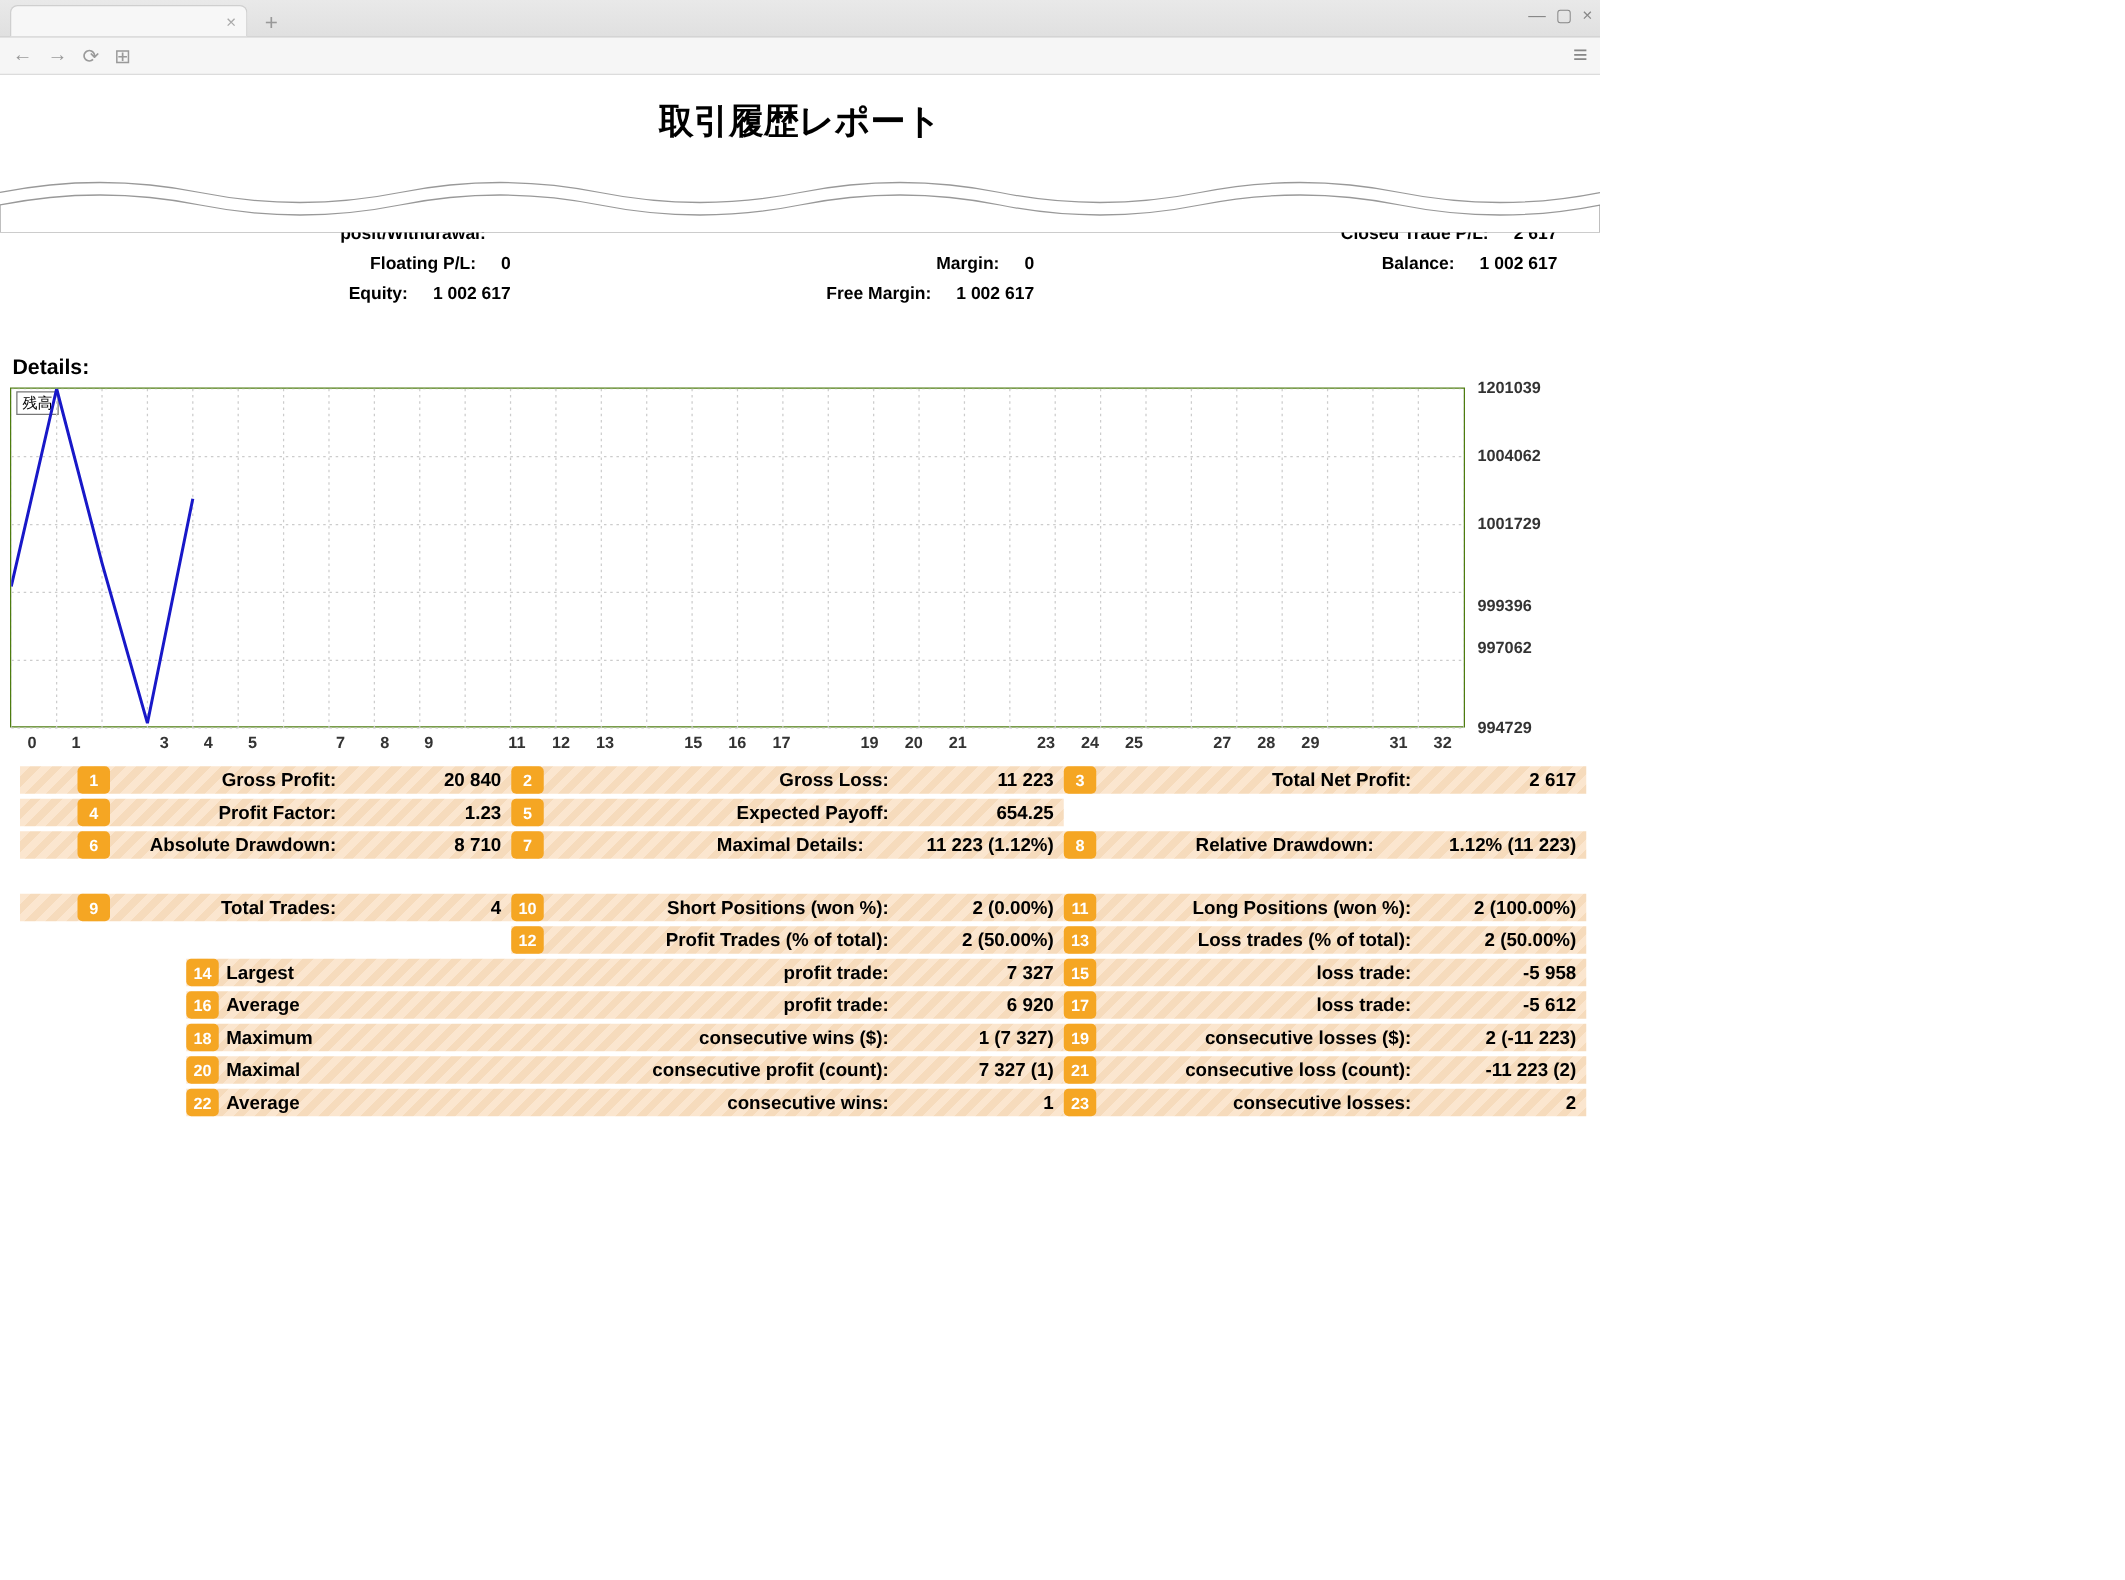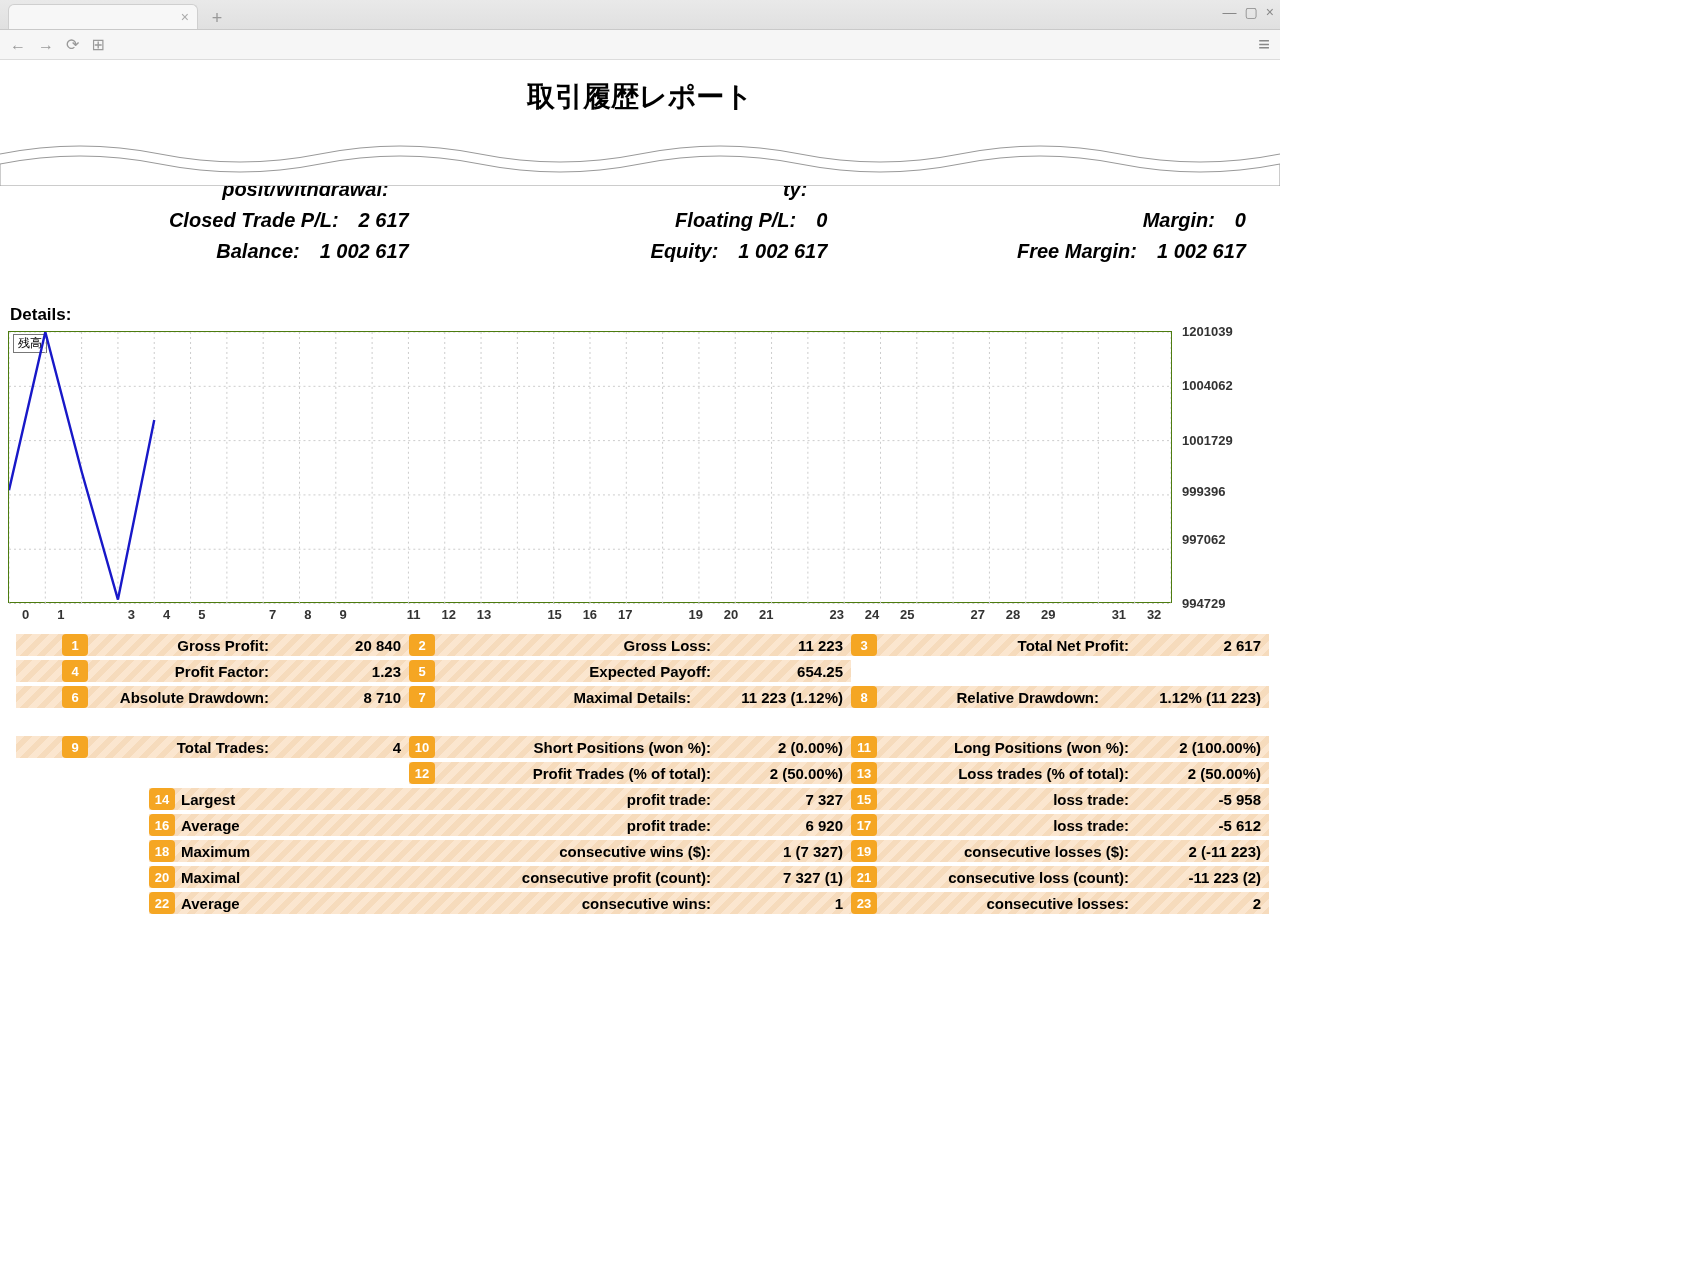--- a/index.html
+++ b/index.html
@@ -44,21 +44,21 @@
   
   .page { padding: 0 8px; position: relative; }
   h1.title { text-align: center; font-weight: bold; font-size: 28px; margin-top: 18px; margin-bottom: 10px; font-family: Liberation Sans, sans-serif; }
   
   .torn {
     position: relative; height: 60px; margin: 0 -8px;
   }
   .torn svg { position: absolute; inset: 0; width: 100%; height: 100%; }
   
   .summary { width: 100%; display: grid; grid-template-columns: 1fr 1fr 1fr; row-gap: 4px; padding: 0 4px; margin-top: -10px; }
-  .srow { display: grid; grid-template-columns: 1fr auto; column-gap: 20px; align-items: baseline; font-weight: bold; font-size: 20px; padding: 2px 22px; font-style: italic; }
+  .srow { display: grid; grid-template-columns: 1fr auto; column-gap: 20px; align-items: baseline; font-weight: bold; font-size: 14px; padding: 2px 22px; }
   .srow .lbl { text-align: right; }
   .srow .val { text-align: right; white-space: nowrap; }
   .details-hdr { font-weight: bold; font-size: 17px; margin: 40px 0 6px 2px; }
   
   .chart-wrap { display: flex; }
   .chart-box {
     width: 1164px; height: 272px;
     border: 1px solid #4d7c0f;
     position: relative; background: #fff;
   }
@@ -120,24 +120,20 @@
   <div class="torn">
     <svg viewBox="0 0 1280 60" preserveAspectRatio="none">
       <path d="M0,28 Q80,12 160,28 T320,28 T480,28 T640,28 T800,28 T960,28 T1120,28 T1280,28" fill="none" stroke="#999" stroke-width="1"></path>
       <path d="M0,38 Q80,22 160,38 T320,38 T480,38 T640,38 T800,38 T960,38 T1120,38 T1280,38 L1280,60 L0,60 Z" fill="#fff" stroke="#999" stroke-width="1"></path>
     </svg>
   </div>
 
   <div class="summary">
     <div class="srow">
         <span class="lbl">posit/Withdrawal:</span>
-        <span class="val"></span>
-      </div>
-    <div class="srow">
-        <span class="lbl">ty:</span>
         <span class="val"></span>
       </div>
     <div class="srow">
         <span class="lbl"></span>
         <span class="val"></span>
       </div>
 
     <div class="srow">
         <span class="lbl">Closed Trade P/L:</span>
         <span class="val">2 617</span>
@@ -210,21 +206,21 @@
           <line x1="1091.25" y1="0" x2="1091.25" y2="272" stroke="#ccc" stroke-dasharray="2,3" stroke-width="1"></line>
           <line x1="1127.625" y1="0" x2="1127.625" y2="272" stroke="#ccc" stroke-dasharray="2,3" stroke-width="1"></line>
           <line x1="1164" y1="0" x2="1164" y2="272" stroke="#ccc" stroke-dasharray="2,3" stroke-width="1"></line>
           <path d="M0,158.4393588754607 L36.375,0 L72.75,139.78846318676608 L109.125,268.0133710465415 L145.5,88.10216850947114 " fill="none" stroke="#1818c8" stroke-width="2.4"></path>
         </svg>
     </div>
     <div class="y-axis" id="y-axis">
         <span class="y-tick" style="top: 0px;">1201039</span>
         <span class="y-tick" style="top: 54.414px;">1004062</span>
         <span class="y-tick" style="top: 108.805px;">1001729</span>
-        <span class="y-tick" style="top: 160px;">999396</span>
+        <span class="y-tick" style="top: 174px;">999396</span>
         <span class="y-tick" style="top: 208px;">997062</span>
         <span class="y-tick" style="top: 272px;">994729</span>
       </div>
   </div>
   <div class="x-axis" id="x-axis">
       <span class="x-tick" style="width: 36.375px;">0</span>
       <span class="x-tick" style="width: 36.375px;">1</span>
       <span class="x-tick" style="width: 36.375px;"></span>
       <span class="x-tick" style="width: 36.375px;">3</span>
       <span class="x-tick" style="width: 36.375px;">4</span>

